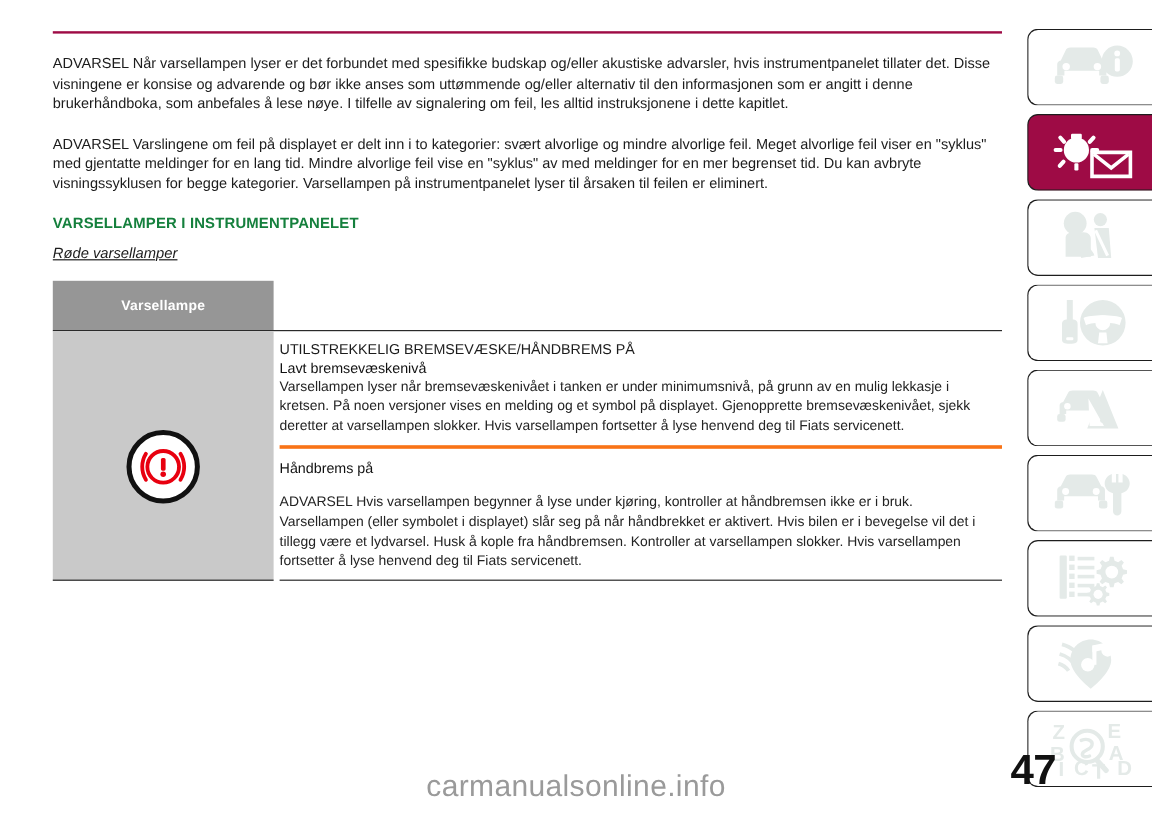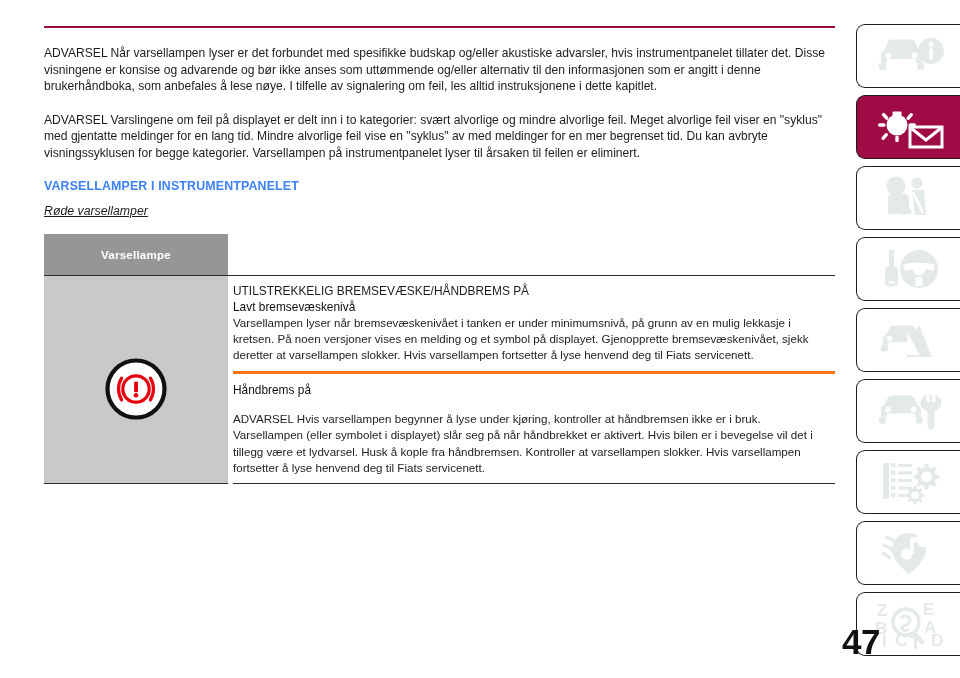--- a/index.html
+++ b/index.html
@@ -41,21 +41,21 @@
     font-size: 12.1px;
     line-height: 16.6px;
     color: #1c1c1c;
     text-align: left;
     margin-bottom: 17px;
   }
 
   .section-head {
     font-size: 12.4px;
     font-weight: bold;
-    color: #3b82f6;
+    color: #15803d;
     letter-spacing: 0.15px;
     margin-top: 8px;
     margin-bottom: 11px;
   }
   .sub-italic {
     font-size: 12.3px;
     font-style: italic;
     color: #1c1c1c;
     margin-bottom: 16px;
     text-decoration: underline;
@@ -373,15 +373,16 @@
           <text x="58" y="47" font-family="Liberation Sans, sans-serif" font-size="17" font-weight="bold" fill="#e4eae8">D</text>
           <circle cx="33" cy="23" r="13" fill="none" stroke="#e4eae8" stroke-width="3.4"></circle>
           <rect x="42" y="32" width="4.4" height="15" rx="2" transform="rotate(-42 44 38)"></rect>
           <path d="M28 18 C33 16 38 18 37 22 C36 26 30 26 29 29 C28.5 31 31 32.5 35 31" fill="none" stroke="#e4eae8" stroke-width="2.8" stroke-linecap="round"></path>
         </g>
       </svg>
     </div>
 
   </div>
 
+  <div class="footer-mark">carmanualsonline.info</div>
   <div class="page-num">47</div>
 
 </div>
 
 </body></html>

